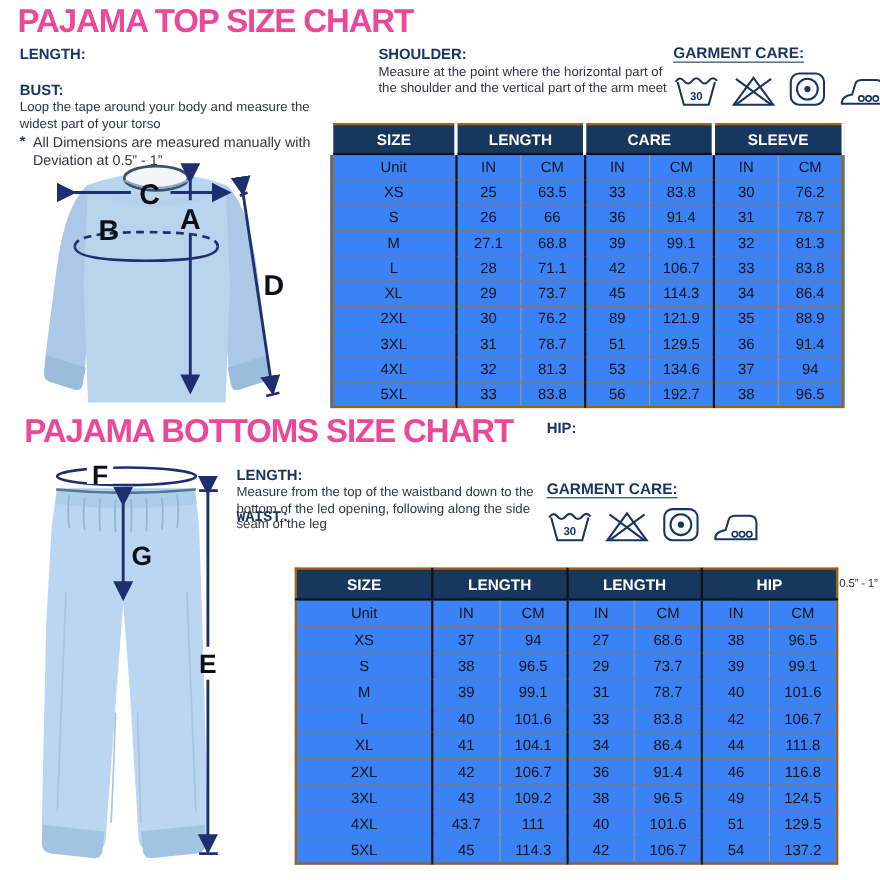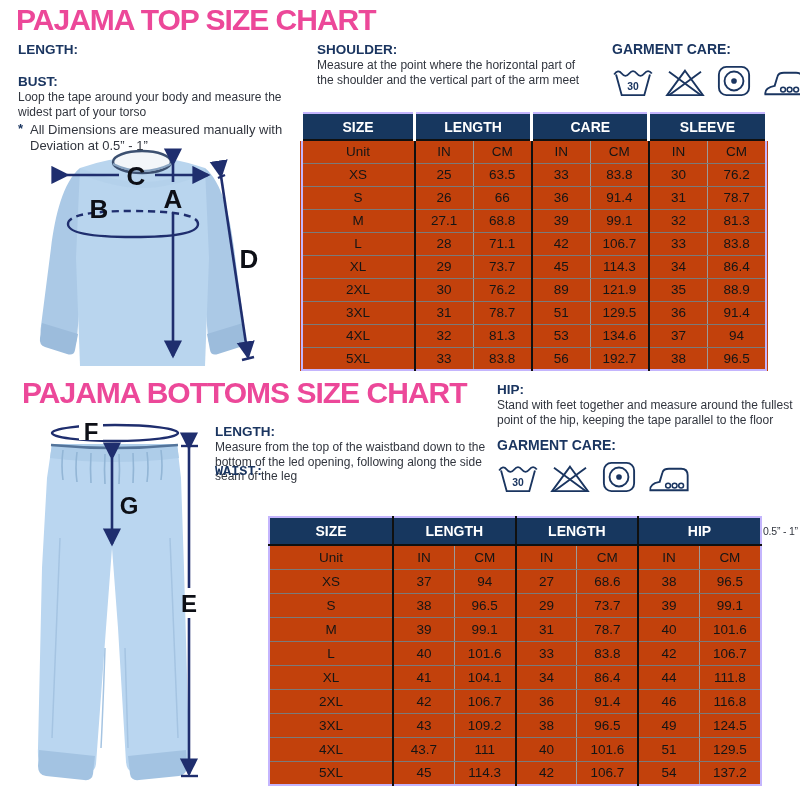--- a/index.html
+++ b/index.html
@@ -6,25 +6,25 @@
   html,body { background:#fff; }
   body { font-family:"Liberation Sans", sans-serif; width:800px; height:800px; position:relative; overflow:hidden; color:#2e323b; }
   .abs { position:absolute; }
 
   .big-title { font-size:30px; font-weight:bold; color:#ec4899; letter-spacing:-1px; white-space:nowrap; }
   .h-label { font-size:13.5px; font-weight:bold; color:#1a3560; margin-bottom:1px; }
   .body-text { font-size:12px; line-height:1.22; color:#31353e; }
   .note { font-size:13px; color:#31353e; line-height:1.25; position:relative; padding-left:12px; }
   .note .star { position:absolute; left:0; top:-1px; font-weight:bold; color:#1a3560; }
   .note-small { font-size:10.5px; letter-spacing:-0.2px; }
-  .gc-head { font-size:14px; font-weight:bold; color:#1a3560; text-underline-offset:3px; display:inline-block; }
+  .gc-head { font-size:14px; font-weight:bold; color:#1a3560; text-decoration:underline; text-underline-offset:3px; display:inline-block; }
   .care-row { display:flex; gap:10px; align-items:flex-end; margin-top:6px; }
   .care-row svg { display:block; }
 
-  table.size-table { border-collapse:collapse; table-layout:fixed; background:#c2410c; border:2px solid #c4b5fd; }
+  table.size-table { border-collapse:collapse; table-layout:fixed; background:#3b82f6; border:2px solid #a16207; }
   table.size-table th { background:#17375f; color:#fff; font-size:14px; font-weight:bold; text-align:center; border-bottom:2px solid #101010; }
   table.size-table td { text-align:center; font-size:13.5px; color:#151515; border-bottom:1px solid #7a7a7a; border-right:1px solid #9a9a9a; }
   table.size-table td:last-child { border-right:none; }
   table.size-table td.group-start { border-left:2px solid #101010; }
   table.size-table tr:last-child td { border-bottom:none;margin-left:46px; }
   #top-table th { border-left:3px solid #fff; border-right:3px solid #fff; }
   #top-table td { height:23px; }
   #top-table th { height:27px; }
   #bottom-table th { border-left:2px solid #101010; }
   #bottom-table th:first-child { border-left:none; }
@@ -45,21 +45,21 @@
 </div>
 <div class="abs" style="left:18px; top:74px; width:300px;">
   <div class="h-label">BUST:</div>
   <div class="body-text">Loop the tape around your body and measure the widest part of your torso</div>
 </div>
 <div class="abs note" style="left:18px; top:122px; width:272px;">
   <span class="star">*</span>
   <span>All Dimensions are measured manually with Deviation at 0.5” - 1”</span>
 </div>
 
-<div class="abs" style="left:317px; top:42px; width:275px;">
+<div class="abs" style="left:344px; top:42px; width:275px;">
   <div class="h-label">SHOULDER:</div>
   <div class="body-text">Measure at the point where the horizontal part of the shoulder and the vertical part of the arm meet</div>
 </div>
 
 <div class="abs" style="left:612px; top:40px;">
   <span class="gc-head">GARMENT CARE:</span>
   <div class="care-row">
     <svg width="42" height="32" viewBox="0 0 44 34">
       <path d="M2,9 Q6,3 10,8 Q14,13 18,8 Q22,3 26,8 Q30,13 34,8 Q38,3 42,8" fill="none" stroke="#1a3560" stroke-width="2"></path>
       <path d="M4,9 L10,31 L34,31 L40,9" fill="none" stroke="#1a3560" stroke-width="2"></path>
@@ -277,21 +277,20 @@
 
 <div class="abs" style="left:215px; top:424px; width:285px;">
   <div class="h-label">LENGTH:</div>
   <div class="body-text">Measure from the top of the waistband down to the bottom of the led opening, following along the side seam of the leg</div>
 </div>
 <div class="abs" style="left:215px; top:464px; width:265px;font-family:Liberation Mono, monospace;">
   <div class="h-label">WAIST:</div>
 </div>
 <div class="abs" style="left:497px; top:382px; width:300px;">
   <div class="h-label">HIP:</div>
-  <div class="body-text">Stand with feet together and measure around the fullest point of the hip, keeping the tape parallel to the floor</div>
 </div>
 
 <div class="abs" style="left:497px; top:436px;">
   <span class="gc-head">GARMENT CARE:</span>
   <div class="care-row">
     <svg width="42" height="32" viewBox="0 0 44 34">
       <path d="M2,9 Q6,3 10,8 Q14,13 18,8 Q22,3 26,8 Q30,13 34,8 Q38,3 42,8" fill="none" stroke="#1a3560" stroke-width="2"></path>
       <path d="M4,9 L10,31 L34,31 L40,9" fill="none" stroke="#1a3560" stroke-width="2"></path>
       <text x="22" y="26" text-anchor="middle" class="care-num">30</text>
     </svg>

